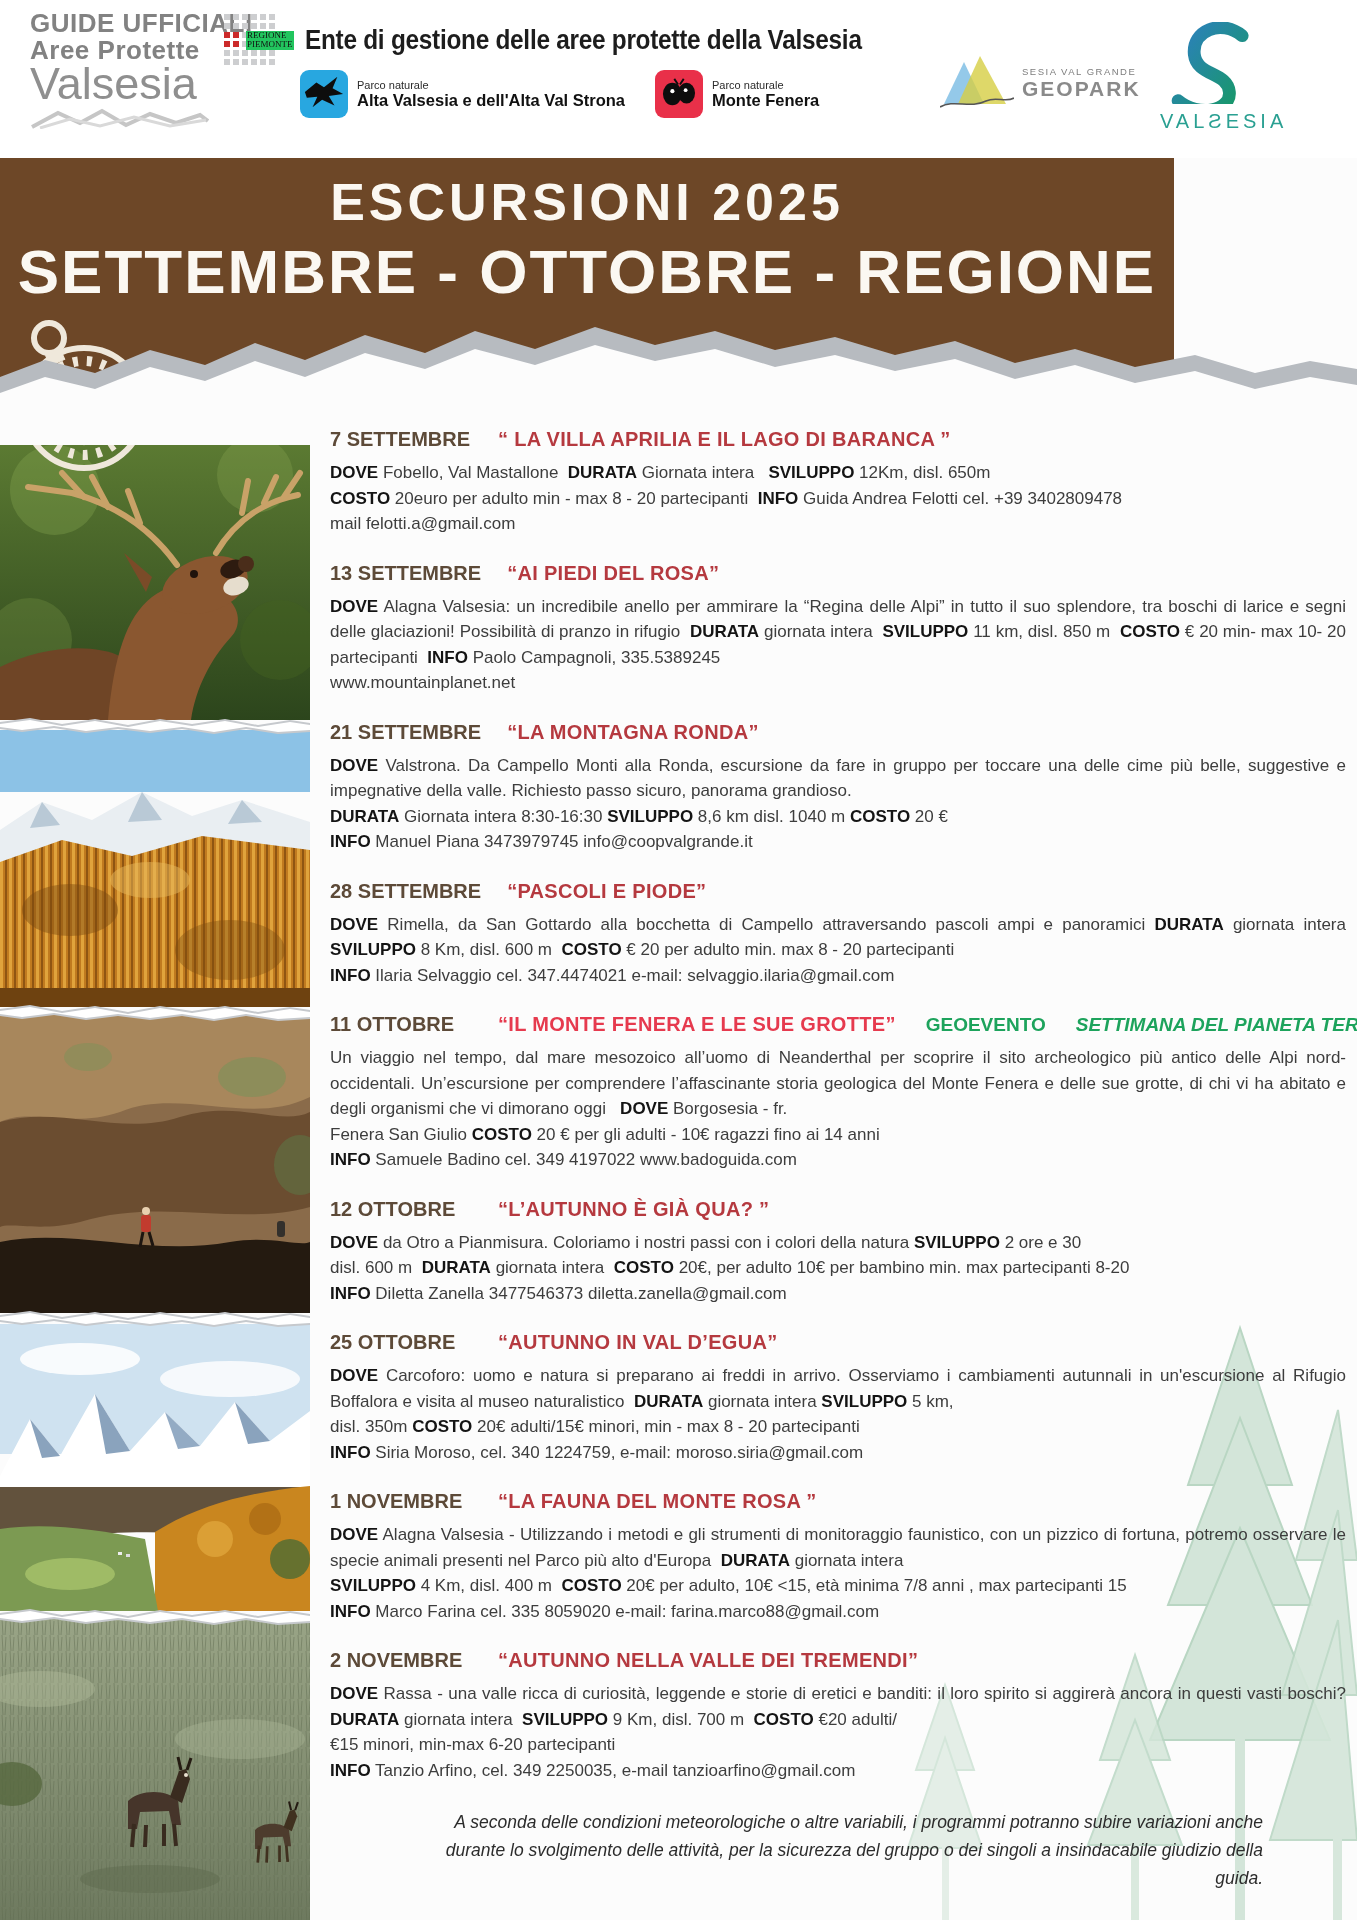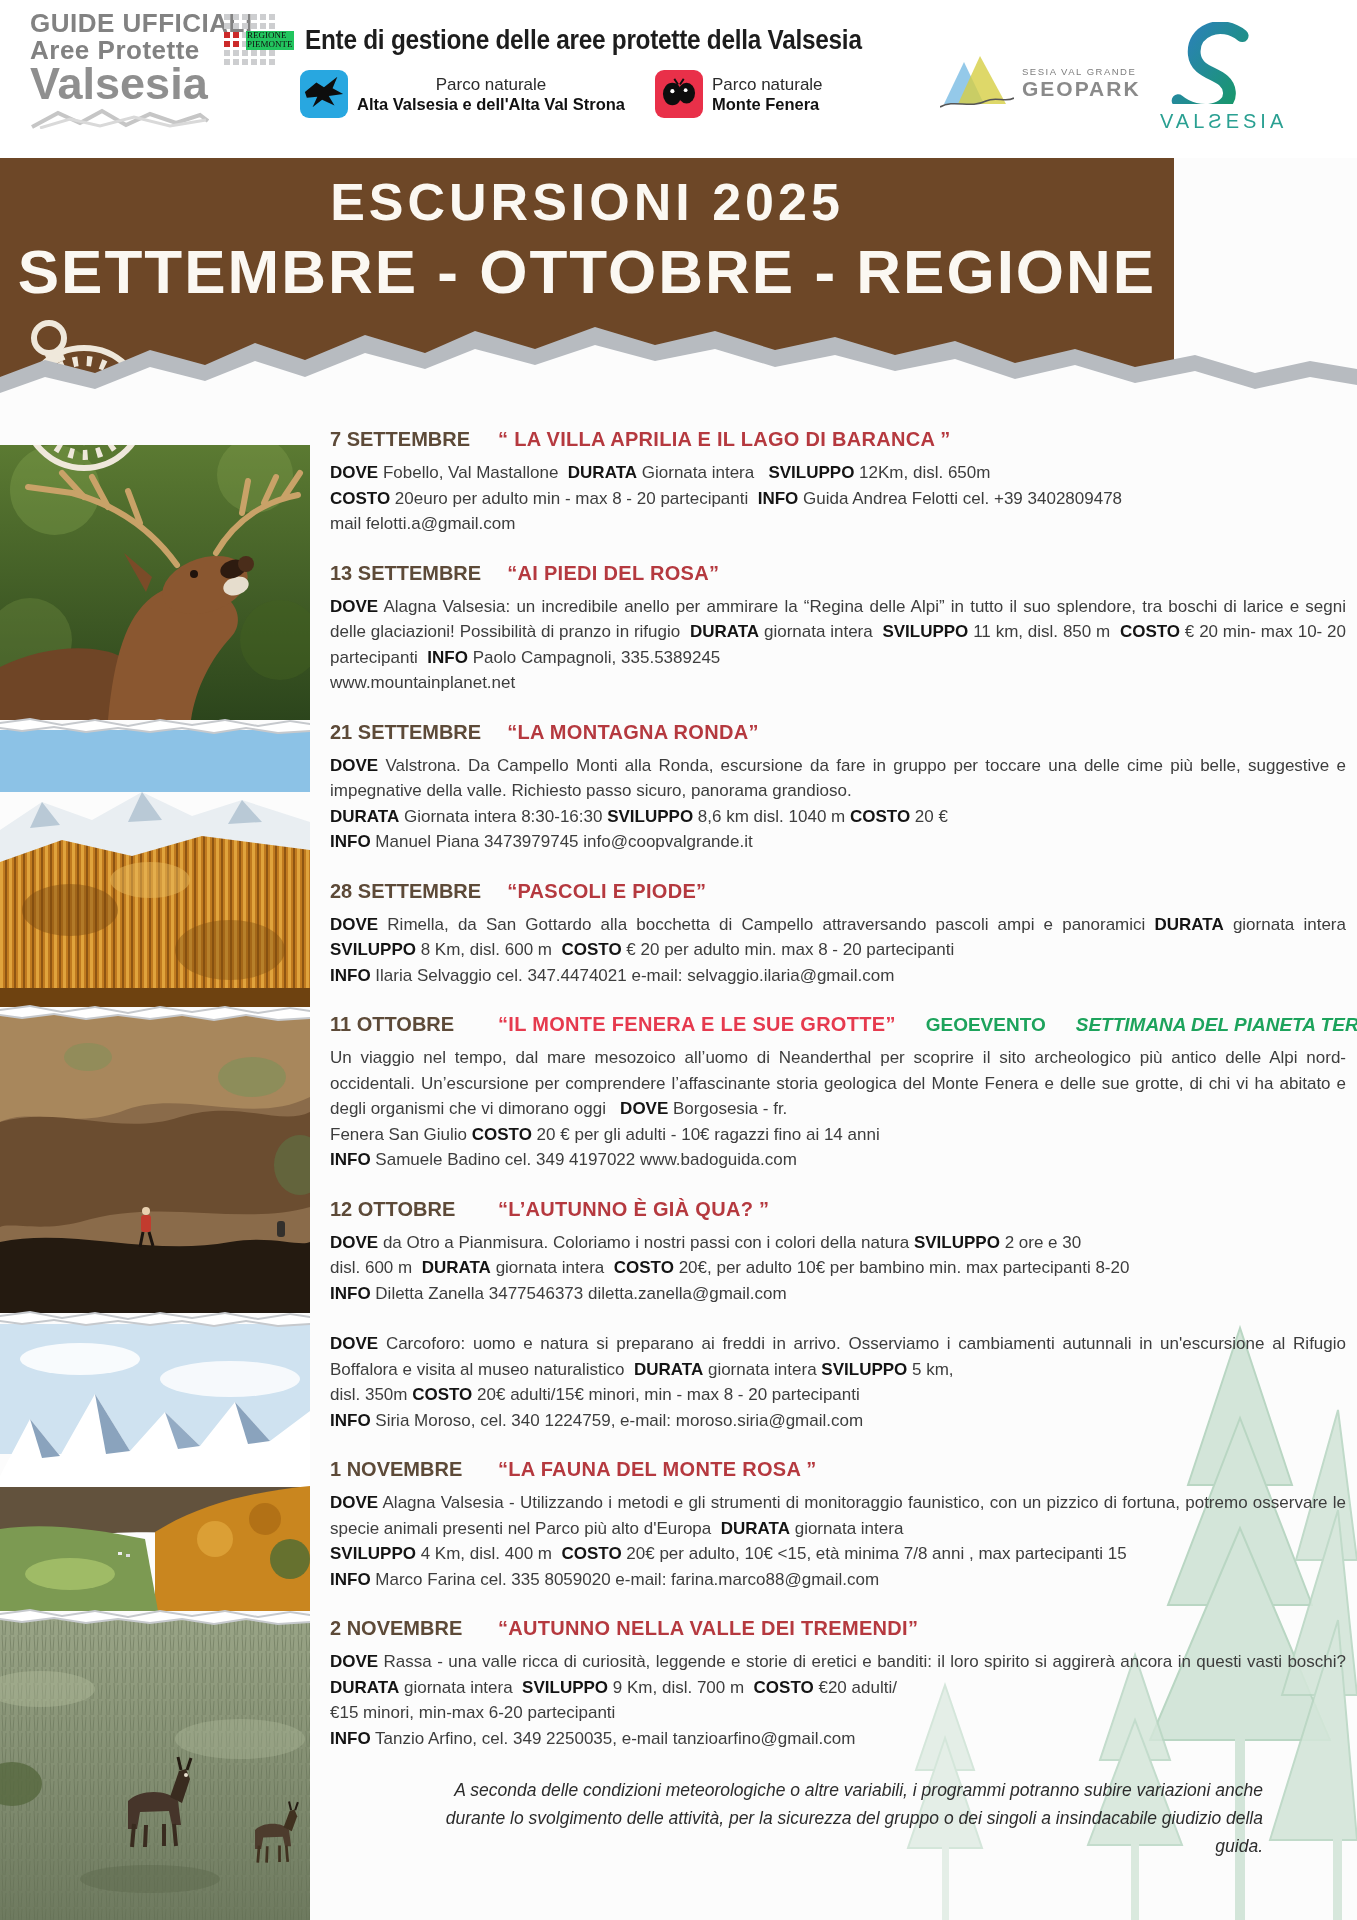--- a/index.html
+++ b/index.html
@@ -3,29 +3,29 @@
 <meta charset="utf-8">
 <style>
   html,body{margin:0;padding:0;background:#e8e8e8;}
   .page{position:relative;width:1357px;height:1920px;margin:0 auto;background:#fcfcfc;
         font-family:"Liberation Sans",sans-serif;overflow:hidden;}
 
   
   .header{position:absolute;left:0;top:0;width:1357px;height:158px;background:#ffffff;z-index:6;}
   .guides-logo{position:absolute;left:30px;top:10px;color:#828282;line-height:1.02;}
   .guides-logo .g1,.guides-logo .g2{font-size:26px;font-weight:bold;letter-spacing:.5px;}
-  .guides-logo .g3{font-size:45px;font-weight:bold;color:#8f8f8f;margin-top:-2px;}
+  .guides-logo .g3{font-size:45px;font-weight:normal;color:#8f8f8f;margin-top:-2px;}
   .regione{position:absolute;left:224px;top:14px;}
   .regione .rp-text{position:absolute;left:22px;top:17px;font-family:"Liberation Serif",serif;
                     font-size:9px;color:#111;line-height:1.05;background:#22c55e;padding:0 1px;}
   .ente-title{position:absolute;left:305px;top:24px;font-size:28px;font-weight:bold;color:#1d1d1d;
               white-space:nowrap;transform:scaleX(.87);transform-origin:left top;letter-spacing:-.3px;}
   .park{position:absolute;top:70px;display:flex;align-items:center;gap:9px;}
   .park-badge{width:48px;height:48px;border-radius:9px;display:flex;align-items:center;justify-content:center;}
-  .park-pre{font-size:17px;color:#2b2b2b;text-align:center;}
+  .park-pre{font-size:11px;color:#2b2b2b;}
   .park-name{font-size:16.5px;font-weight:bold;color:#111;line-height:1.1;max-width:270px;}
   .geopark{position:absolute;left:940px;top:54px;display:flex;align-items:center;gap:8px;}
   .geopark-txt .gp1{font-size:9.5px;color:#7d7d7d;letter-spacing:1.5px;}
   .geopark-txt .gp2{font-size:21px;color:#8a8a8a;letter-spacing:2px;font-weight:bold;}
   .valsesia-logo{position:absolute;left:1160px;top:22px;width:130px;text-align:left;}
   .valsesia-word{font-size:20px;letter-spacing:4px;color:var(--valsesia-teal,#2aa092);margin-top:2px;}
 
   
   .banner{position:absolute;left:0;top:158px;width:1174px;height:235px;
           background:var(--banner-brown,#6d4727);z-index:2;}
@@ -442,20 +442,25 @@
         <span class="ex-date">12 OTTOBRE</span>
         <span class="ex-title">“L’AUTUNNO È GIÀ QUA? ”</span>
 
       </div>
       <p class="ex-body"><span class="kw">DOVE</span><span> da Otro a Pianmisura. Coloriamo i nostri passi con i colori della natura </span><span class="kw">SVILUPPO</span><span> 2 ore e 30
 disl. 600 m  </span><span class="kw">DURATA</span><span> giornata intera  </span><span class="kw">COSTO</span><span> 20€, per adulto 10€ per bambino min. max partecipanti 8-20
 </span><span class="kw">INFO</span><span> Diletta Zanella 3477546373 diletta.zanella@gmail.com</span></p>
     </section>
 
     <section class="excursion">
+      <div class="ex-head">
+        <span class="ex-date">25 OTTOBRE</span>
+        <span class="ex-title">“AUTUNNO IN VAL D’EGUA”</span>
+
+      </div>
       <p class="ex-body"><span class="kw">DOVE</span><span> Carcoforo: uomo e natura si preparano ai freddi in arrivo. Osserviamo i cambiamenti autunnali in un'escursione al Rifugio Boffalora e visita al museo naturalistico  </span><span class="kw">DURATA</span><span> giornata intera </span><span class="kw">SVILUPPO</span><span> 5 km,
 disl. 350m </span><span class="kw">COSTO</span><span> 20€ adulti/15€ minori, min - max 8 - 20 partecipanti
 </span><span class="kw">INFO</span><span> Siria Moroso, cel. 340 1224759, e-mail: moroso.siria@gmail.com</span></p>
     </section>
 
     <section class="excursion">
       <div class="ex-head">
         <span class="ex-date">1 NOVEMBRE</span>
         <span class="ex-title">“LA FAUNA DEL MONTE ROSA ”</span>
 

